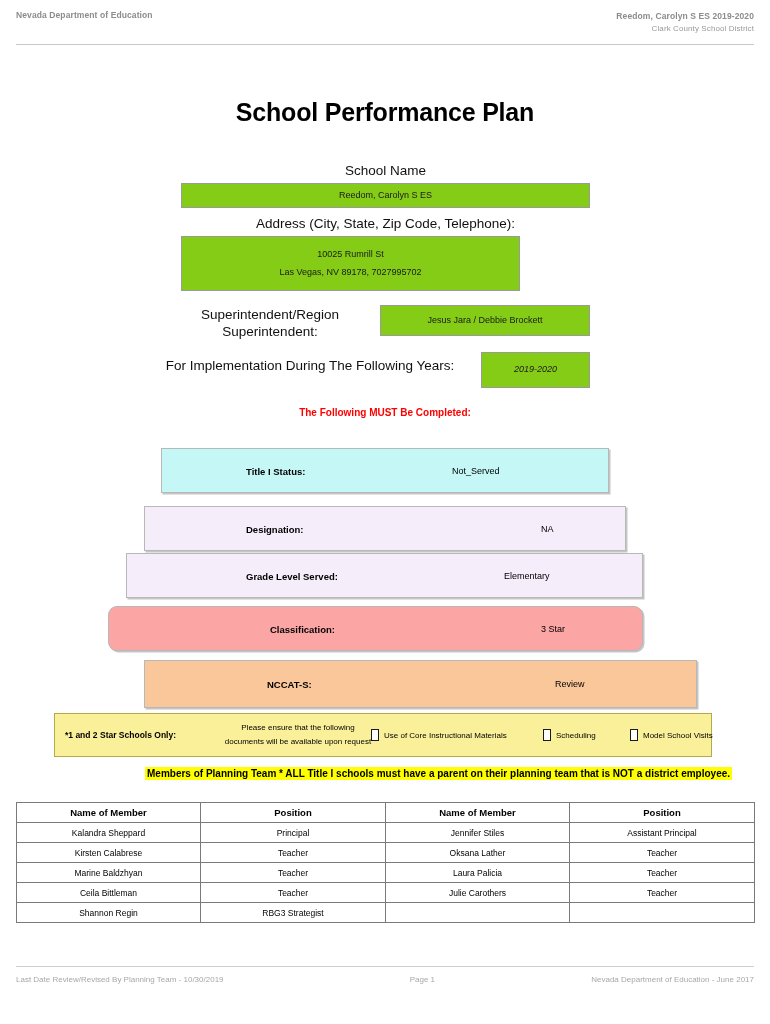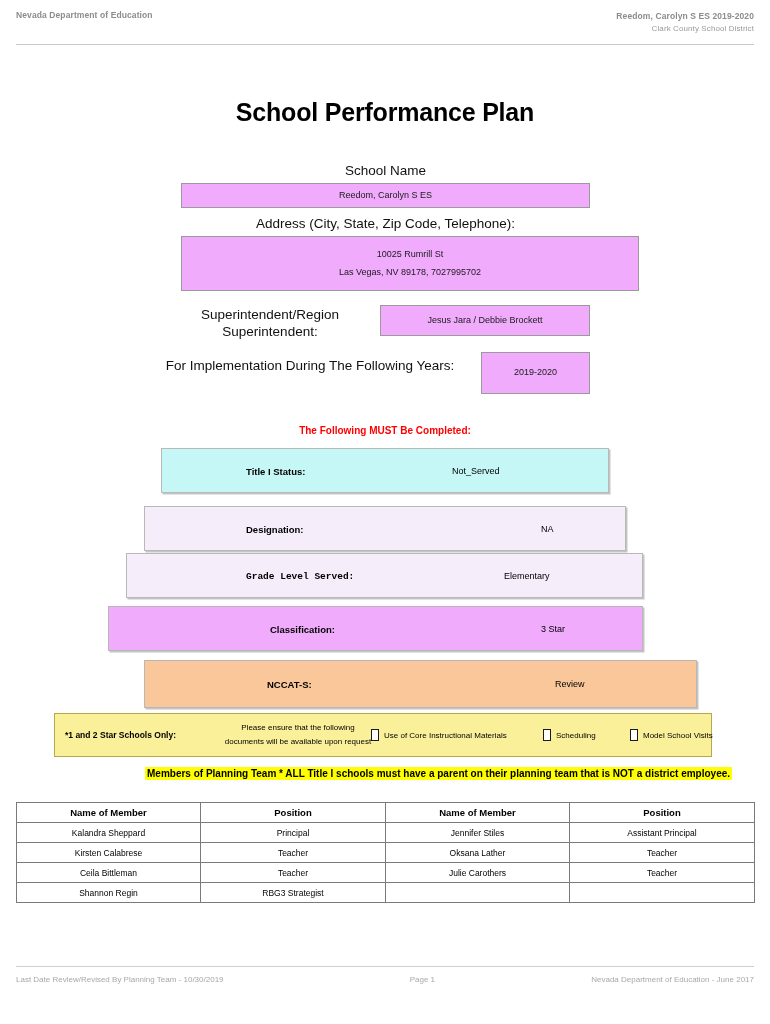--- a/index.html
+++ b/index.html
@@ -56,50 +56,50 @@
   
   .field-label {
     position: absolute;
     text-align: center;
     font-size: 13.5px;
     color: #111;
   }
   .field-box {
     position: absolute;
     border: 1.5px solid #9a9a9a;
-    background: #f0abfc;
+    background: #84cc16;
     box-sizing: border-box;
     display: flex;
     flex-direction: column;
     align-items: center;
     justify-content: center;
     font-size: 9px;
     color: #1a1a1a;
   }
   .field-box .line { line-height: 1.9; }
 
   #school-name-label { left: 181px; top: 163px; width: 409px; }
   #school-name-box   { left: 181px; top: 183px; width: 409px; height: 25px; }
 
   #address-label { left: 181px; top: 216px; width: 409px; }
-  #address-box   { left: 181px; top: 236px; width: 458px; height: 55px; }
+  #address-box   { left: 181px; top: 236px; width: 339px; height: 55px; }
 
   #supt-label {
     left: 170px; top: 306px; width: 200px;
     line-height: 1.28;
   }
   #supt-box { left: 380px; top: 305px; width: 210px; height: 31px; }
 
   #years-label { left: 150px; top: 358px; width: 320px; text-align: center; }
-  #years-box   { left: 481px; top: 352px; width: 109px; height: 42px; }
+  #years-box   { left: 481px; top: 352px; width: 109px; height: 36px; font-style: italic; }
 
   
   .must-complete {
     position: absolute;
-    left: 0; top: 425px; width: 770px;
+    left: 0; top: 407px; width: 770px;
     text-align: center;
     font-size: 10px;
     font-weight: bold;
     color: #ff0000;
   }
 
   
   .status-bar {
     position: absolute;
     box-sizing: border-box;
@@ -123,21 +123,21 @@
 
   #bar-title1 { left: 161px; top: 448px; width: 448px; height: 45px; background: #c6f7f7; }
   #bar-title1 .bar-label { left: 84px; top: 50%; transform: translateY(-50%); }
   #bar-title1 .bar-value { left: 290px; top: 50%; transform: translateY(-50%); }
 
   #bar-designation { left: 144px; top: 506px; width: 482px; height: 45px; background: #f6edfb; }
   #bar-designation .bar-label { left: 101px; top: 50%; transform: translateY(-50%); }
   #bar-designation .bar-value { left: 396px; top: 50%; transform: translateY(-50%); }
 
   #bar-grade { left: 126px; top: 553px; width: 517px; height: 45px; background: #f6edfb; }
-  #bar-grade .bar-label { left: 119px; top: 50%; transform: translateY(-50%); font-family: Liberation Mono, monospace; }
+  #bar-grade .bar-label { left: 119px; top: 50%; transform: translateY(-50%); }
   #bar-grade .bar-value { left: 377px; top: 50%; transform: translateY(-50%); }
 
   #bar-classification { left: 108px; top: 606px; width: 535px; height: 45px; background: #c8f6ce; }
   #bar-classification .bar-label { left: 161px; top: 50%; transform: translateY(-50%); }
   #bar-classification .bar-value { left: 432px; top: 50%; transform: translateY(-50%); }
 
   #bar-nccats { left: 108px; top: 660px; width: 553px; height: 48px; background: #fac79a; margin-left: 36px; }
   #bar-nccats .bar-label { left: 122px; top: 50%; transform: translateY(-50%); }
   #bar-nccats .bar-value { left: 410px; top: 50%; transform: translateY(-50%); }
 
@@ -287,21 +287,21 @@
   <span class="bar-value">Not_Served</span>
 </div>
 <div class="status-bar" id="bar-designation" style="background: rgb(246, 237, 251);">
   <span class="bar-label">Designation:</span>
   <span class="bar-value">NA</span>
 </div>
 <div class="status-bar" id="bar-grade">
   <span class="bar-label">Grade Level Served:</span>
   <span class="bar-value">Elementary</span>
 </div>
-<div class="status-bar" id="bar-classification" style="background: #f0abfc;">
+<div class="status-bar" id="bar-classification" style="background: #fca5a5; border-radius: 9px;">
   <span class="bar-label">Classification:</span>
   <span class="bar-value">3 Star</span>
 </div>
 <div class="status-bar" id="bar-nccats" style="background: rgb(250, 199, 154);">
   <span class="bar-label">NCCAT-S:</span>
   <span class="bar-value">Review</span>
 </div>
 
 <div id="star-notice">
   <span class="star-title">*1 and 2 Star Schools Only:</span>
@@ -350,20 +350,26 @@
       <td>Jennifer Stiles</td>
       <td>Assistant Principal</td>
     </tr>
     <tr>
       <td>Kirsten Calabrese</td>
       <td>Teacher</td>
       <td>Oksana Lather</td>
       <td>Teacher</td>
     </tr>
     <tr>
+      <td>Marine Baldzhyan</td>
+      <td>Teacher</td>
+      <td>Laura Palicia</td>
+      <td>Teacher</td>
+    </tr>
+    <tr>
       <td>Ceila Bittleman</td>
       <td>Teacher</td>
       <td>Julie Carothers</td>
       <td>Teacher</td>
     </tr>
     <tr>
       <td>Shannon Regin</td>
       <td>RBG3 Strategist</td>
       <td></td>
       <td></td>

